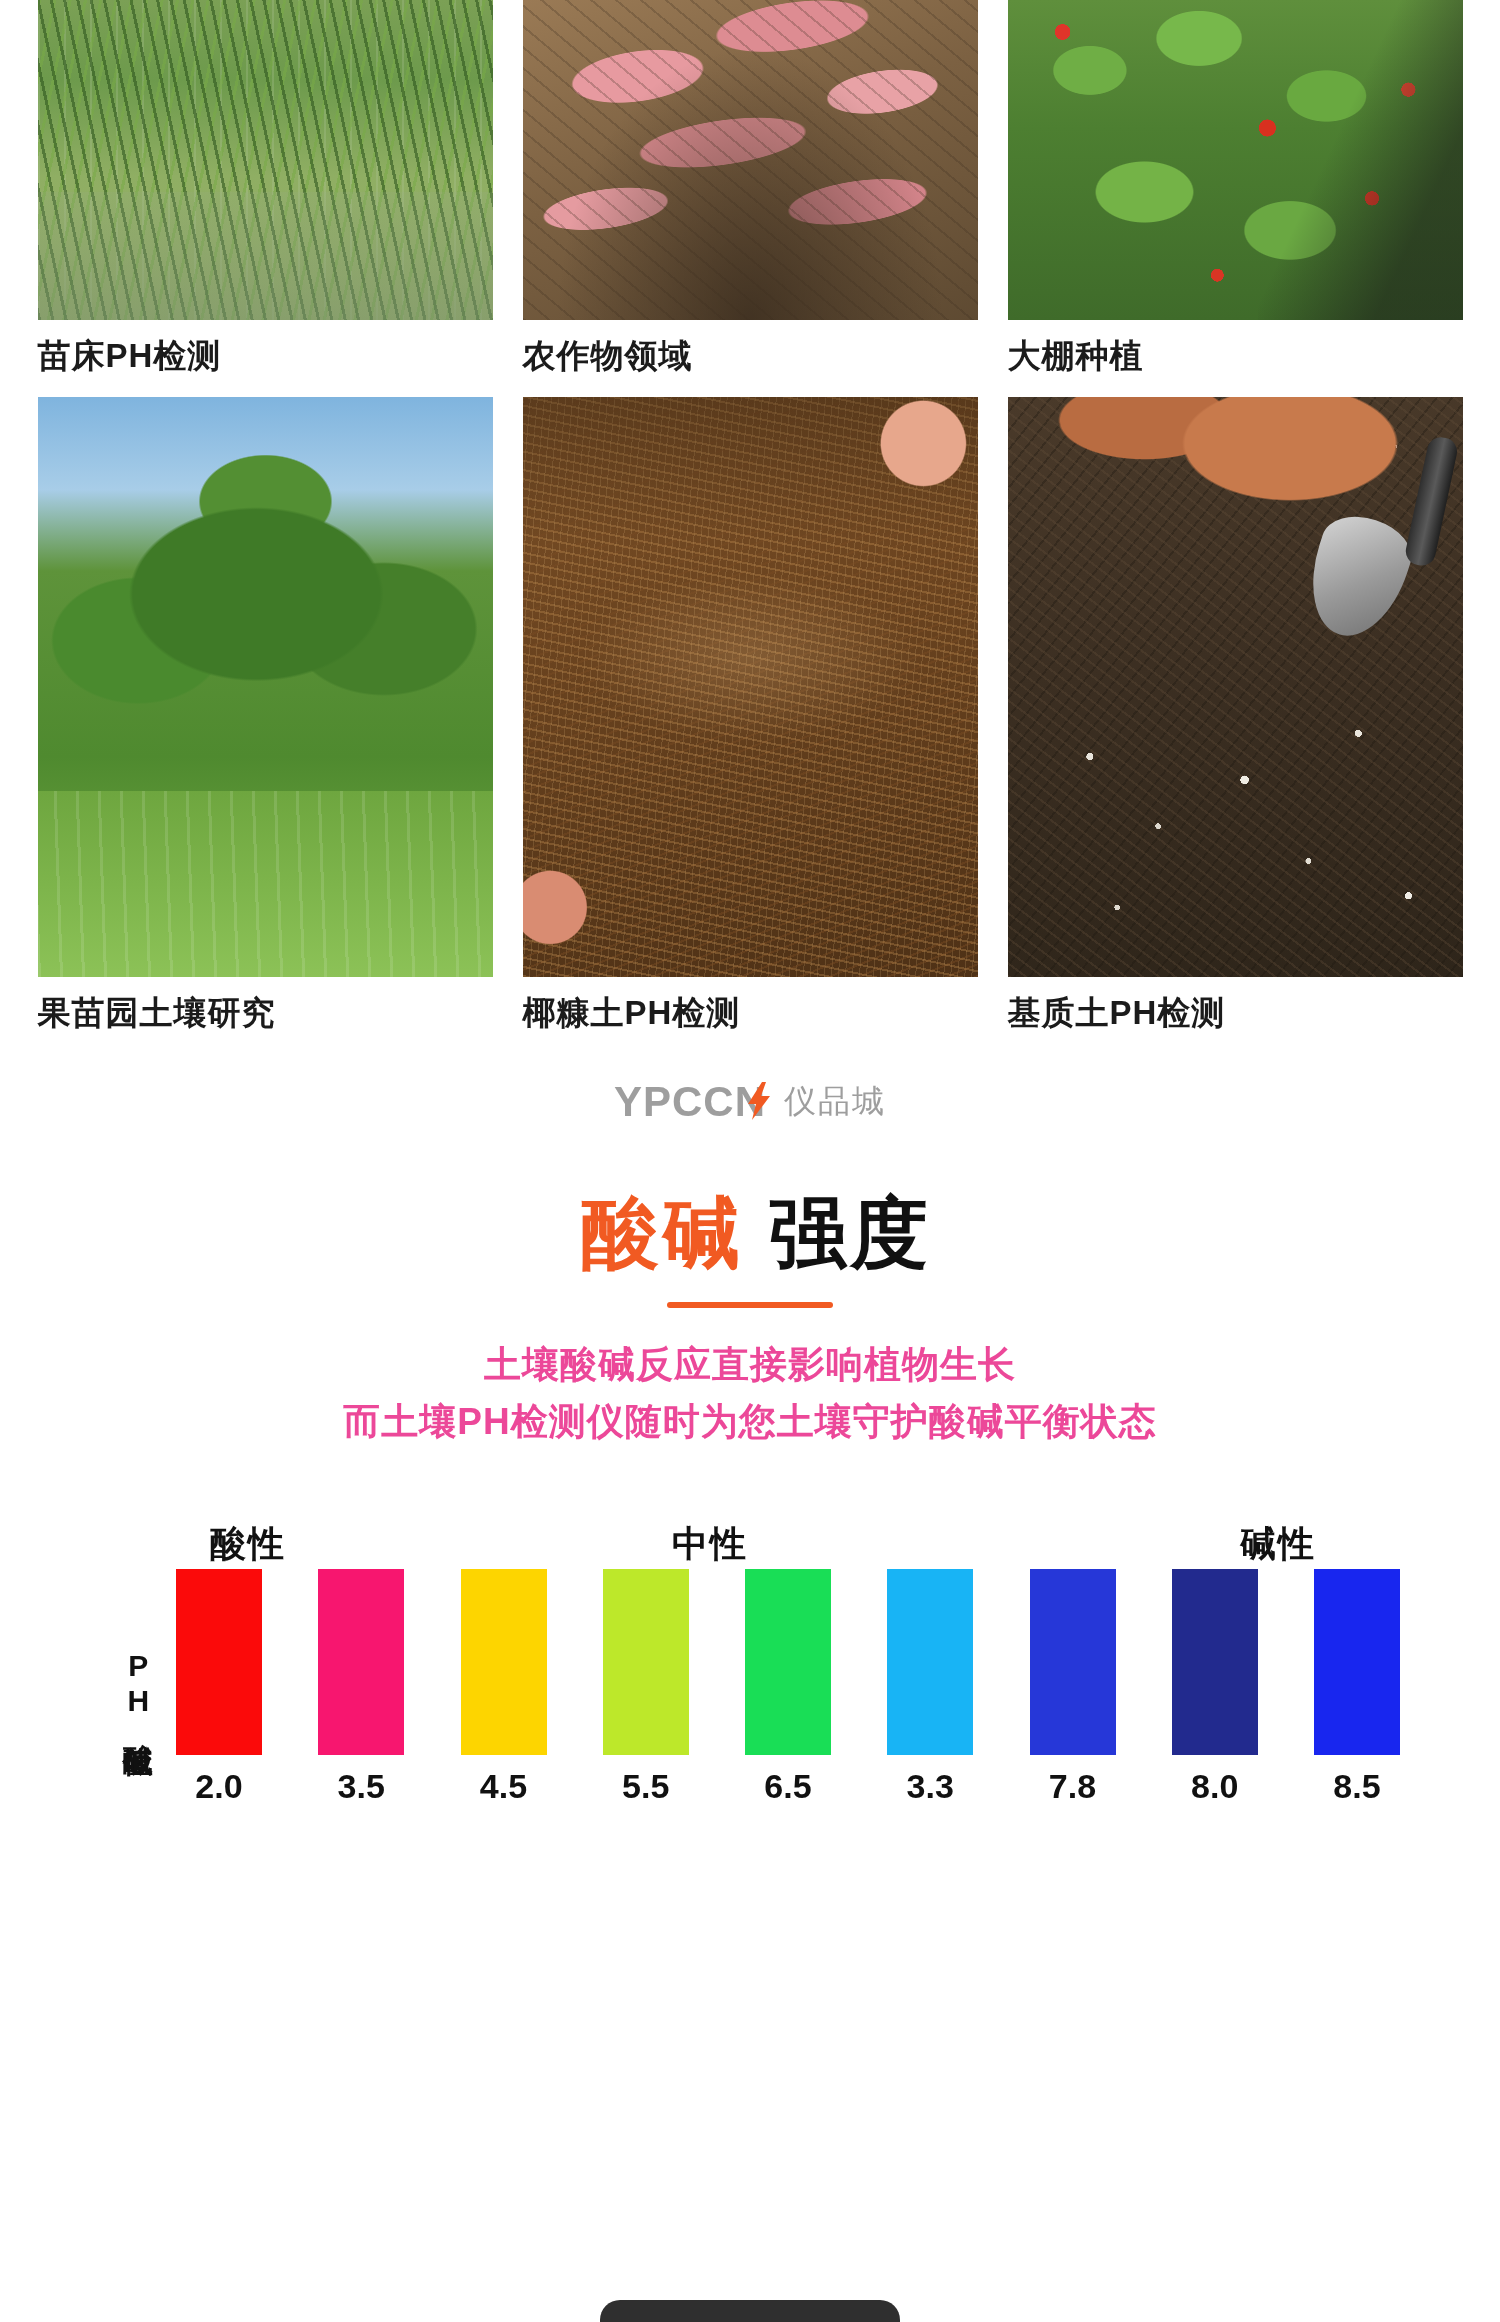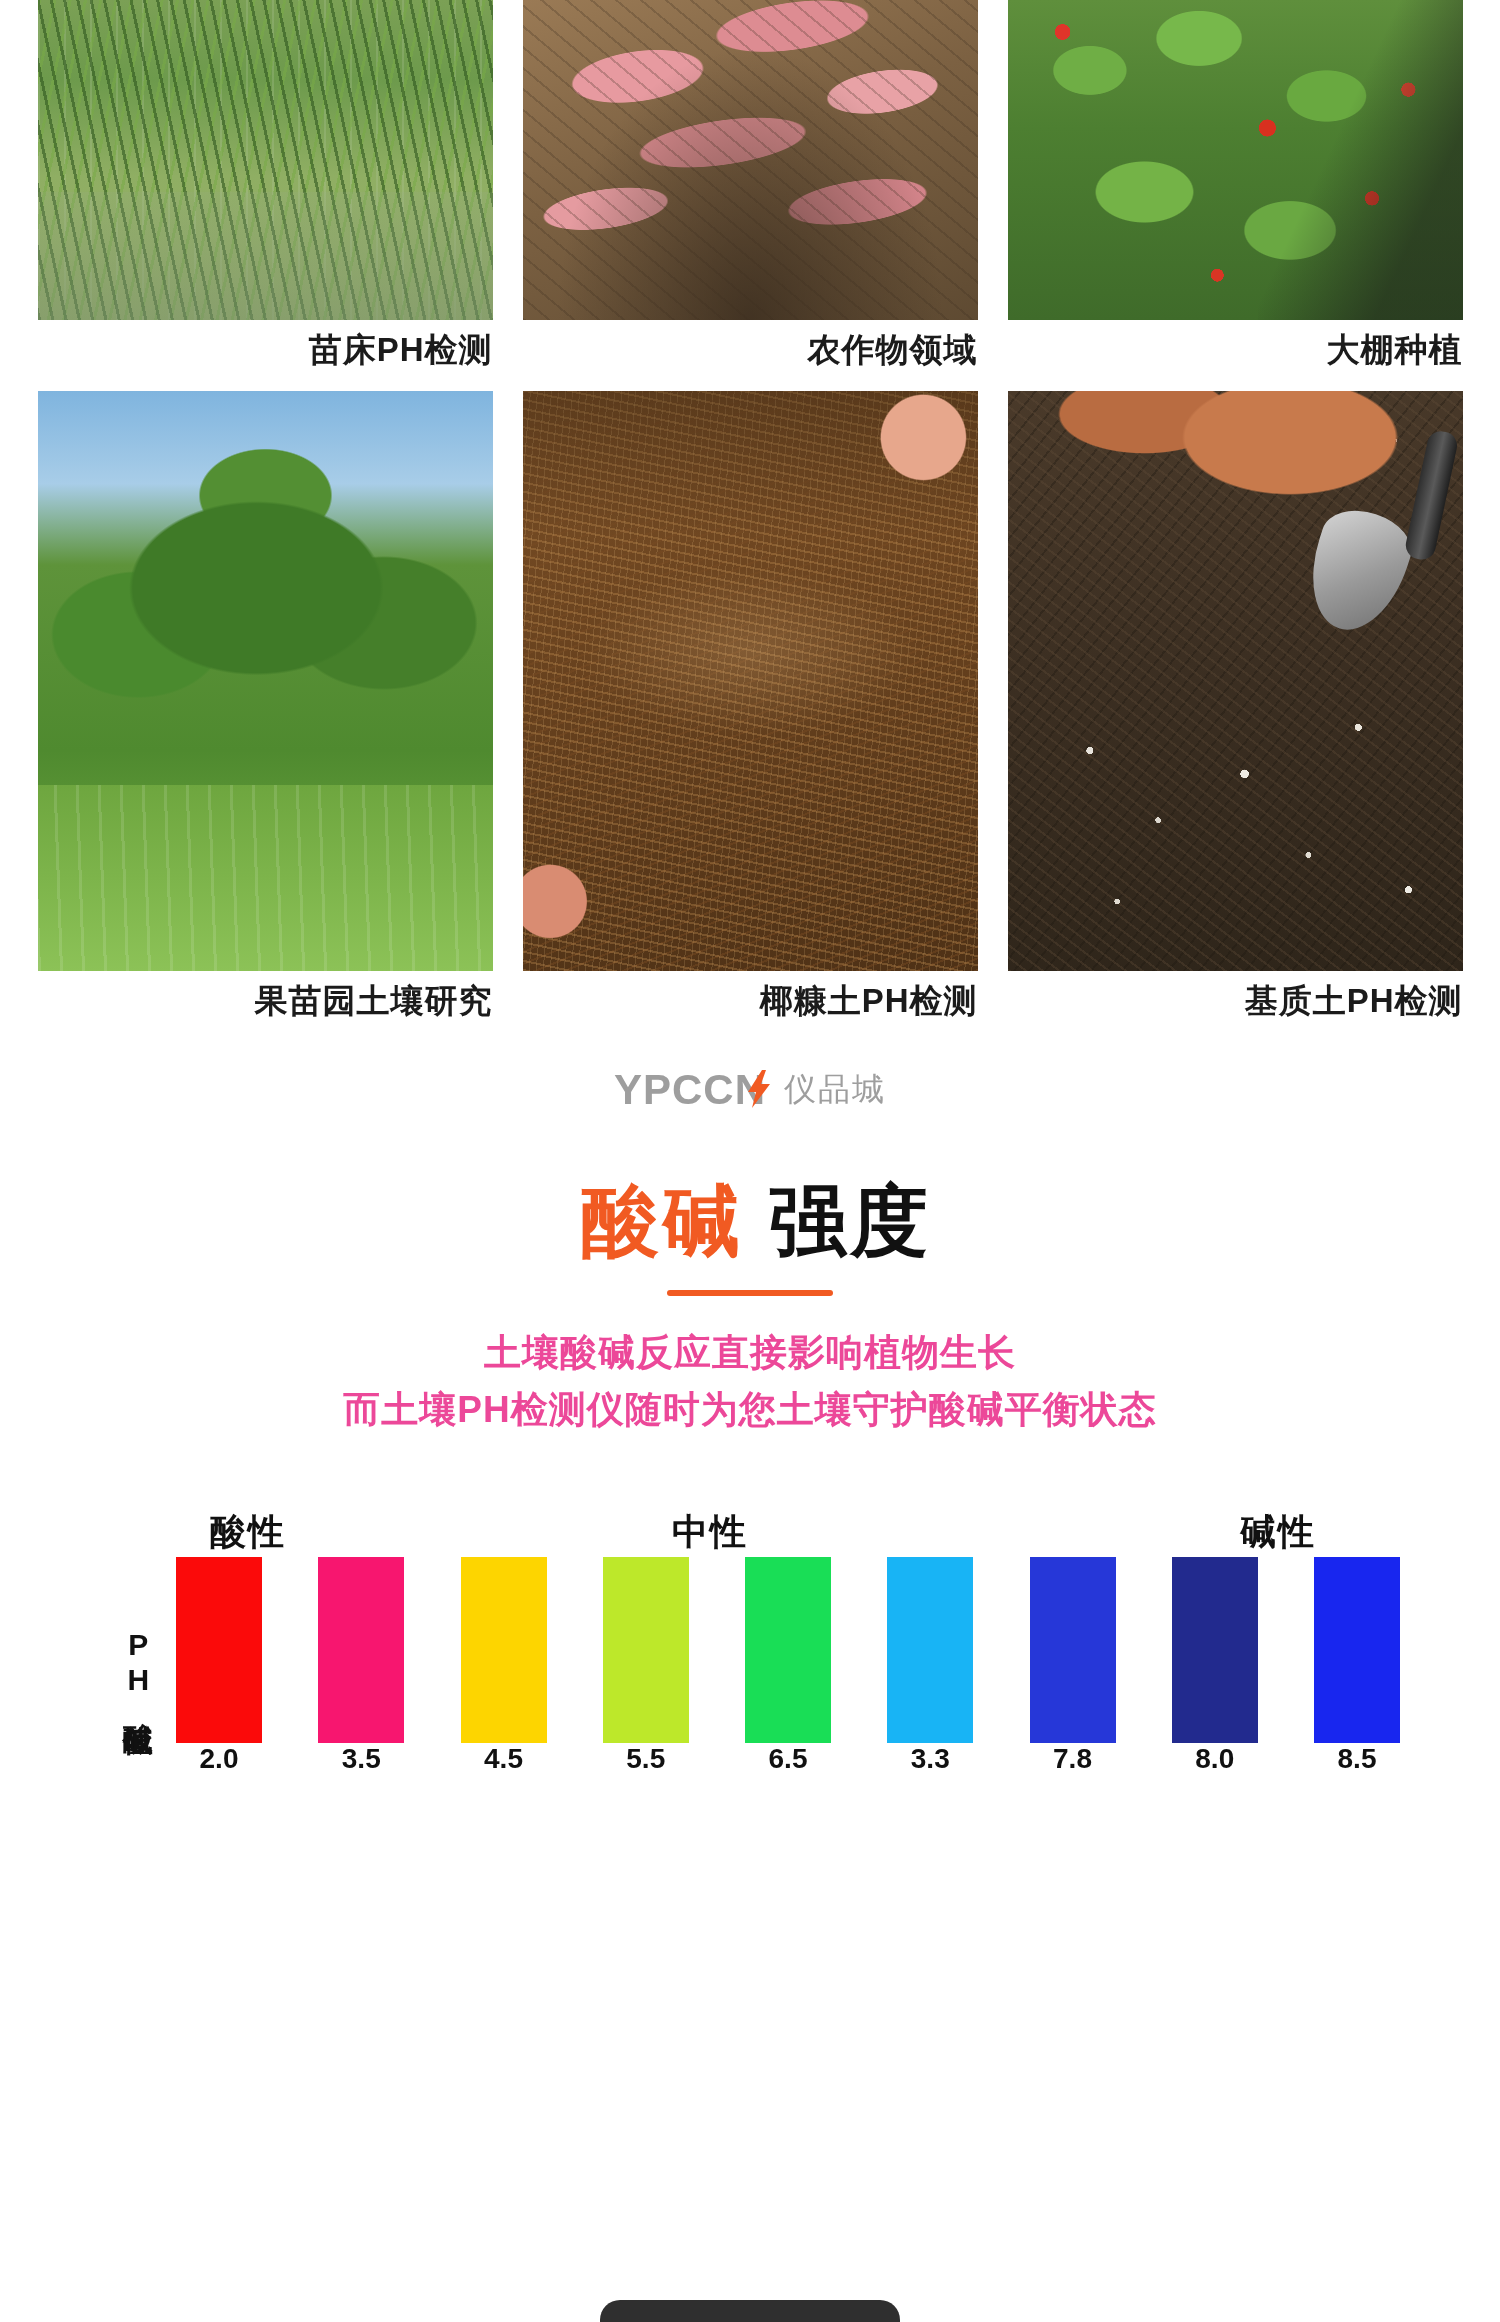--- a/index.html
+++ b/index.html
@@ -33,26 +33,26 @@
     width: 455px;
     height: 320px;
     overflow: hidden;
     position: relative;
     background: #6b8b4a;
   }
   .photo.tall {
     height: 580px;
   }
   .caption {
-    text-align: right;
+    text-align: left;
     font-size: 33px;
     font-weight: bold;
     color: #1b1b1b;
     letter-spacing: 1px;
-    padding: 8px 0 10px 0;
+    padding: 14px 0 10px 0;
   }
 
   
   .art { position: absolute; inset: 0; }
 
   
   .art-paddy {
     background:
       linear-gradient(180deg, #7ba055 0%, #6d9a4c 25%, #8fae63 55%, #9bb06a 100%);
   }
@@ -323,21 +323,22 @@
     width: 86px;
     display: flex;
     flex-direction: column;
     align-items: center;
   }
   .ph-swatch {
     width: 86px;
     height: 186px;
   }
   .ph-value {
-    font-size: 28px;
+    margin-top: 12px;
+    font-size: 34px;
     font-weight: bold;
     color: #111;
     text-align: right;
   }
 
   
   .bottom-sliver {
     position: absolute;
     left: 0; right: 0; bottom: 0;
     height: 40px;

